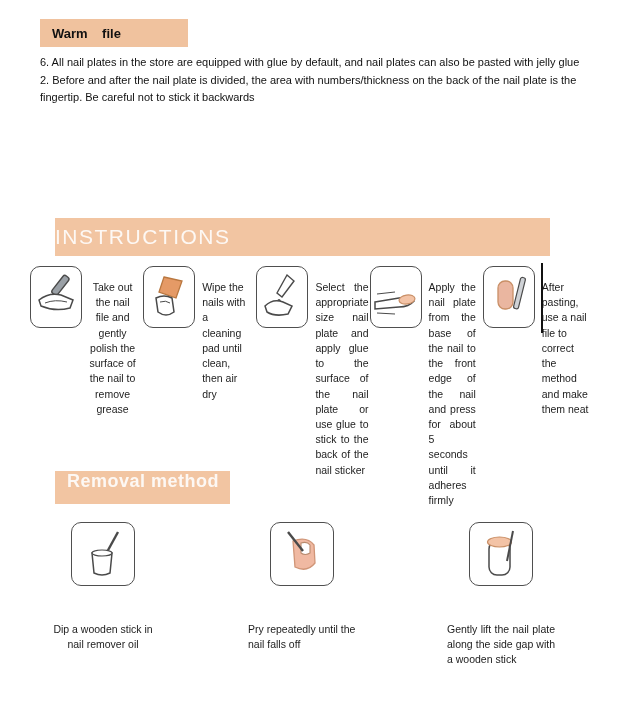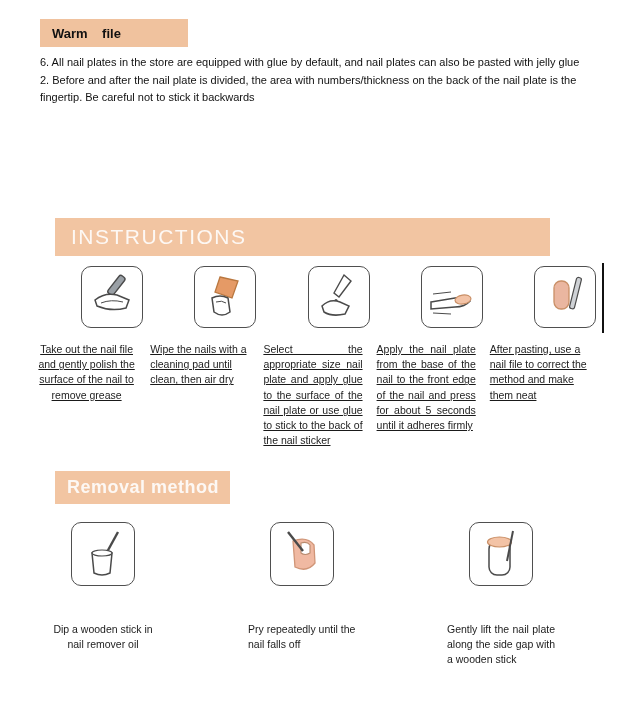--- a/index.html
+++ b/index.html
@@ -23,51 +23,51 @@
   .tips{
     position:absolute;left:40px;top:54px;width:542px;
     font-size:11px;line-height:1.55;color:#111;
   }
   .tips .tip-line{margin-bottom:1px;}
   
   .instructions-banner{
     position:absolute;left:55px;top:218px;
     width:495px;height:38px;background:#f2c5a2;
     display:flex;align-items:center;
-    padding-left:16px;box-sizing:border-box;
+    box-sizing:border-box;
   }
   .instructions-title{
     color:#fdf8f4;font-size:21px;font-weight:400;letter-spacing:1.5px;
   }
   
   .irow{
     position:absolute;left:30px;top:266px;width:566px;
     display:flex;
   }
-  .irow .step{width:20%;display:flex;flex-direction:column;align-items:flex-end;text-decoration:underline;}
+  .irow .step{width:20%;display:flex;flex-direction:row;align-items:flex-start;}
   .icon-box{
     width:62px;height:62px;
     border:1.6px solid #4f4f4f;border-radius:10px;
     background:#fff;
     display:flex;align-items:center;justify-content:center;
     position:relative;box-sizing:border-box;
   }
   .caption{
     margin-top:14px;
     font-size:10.5px;line-height:1.45;color:#1c1c1c;
     width:100%;padding:0 7px;box-sizing:border-box;
   }
   .ta-center{text-align:center;}
   .ta-left{text-align:left;}
   .ta-justify{text-align:justify;text-align-last:left;}
   
   .removal-banner{
     position:absolute;left:55px;top:471px;
     width:175px;height:33px;background:#f2c5a2;
-    display:flex;align-items:center;
+    display:flex;align-items:flex-start;
     padding-left:12px;box-sizing:border-box;
   }
   .removal-title{color:#fdf8f4;font-size:18px;font-weight:bold;letter-spacing:.5px;}
   .rrow{
     position:absolute;left:42px;top:522px;width:520px;
     display:flex;justify-content:space-between;
   }
   .rrow .step{width:122px;display:flex;flex-direction:column;align-items:center;}
   .rrow .icon-box{width:64px;height:64px;}
   .rrow .caption{margin-top:36px;}

